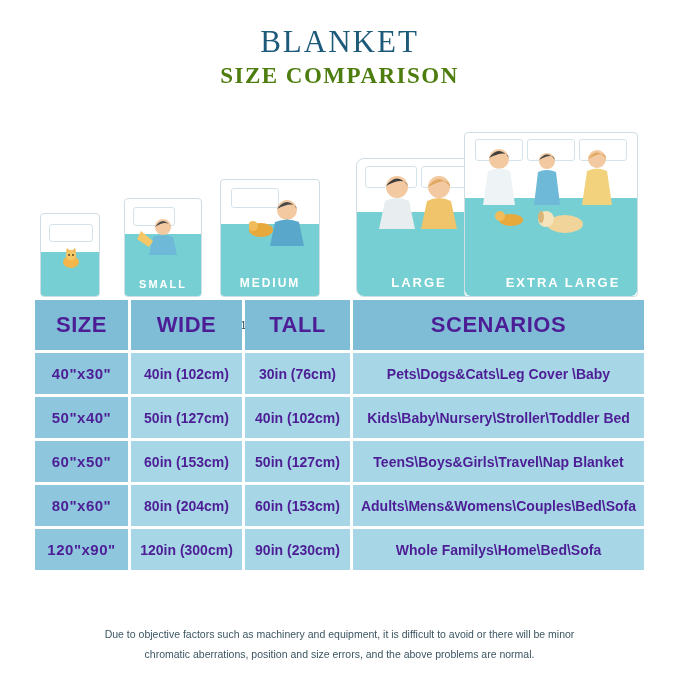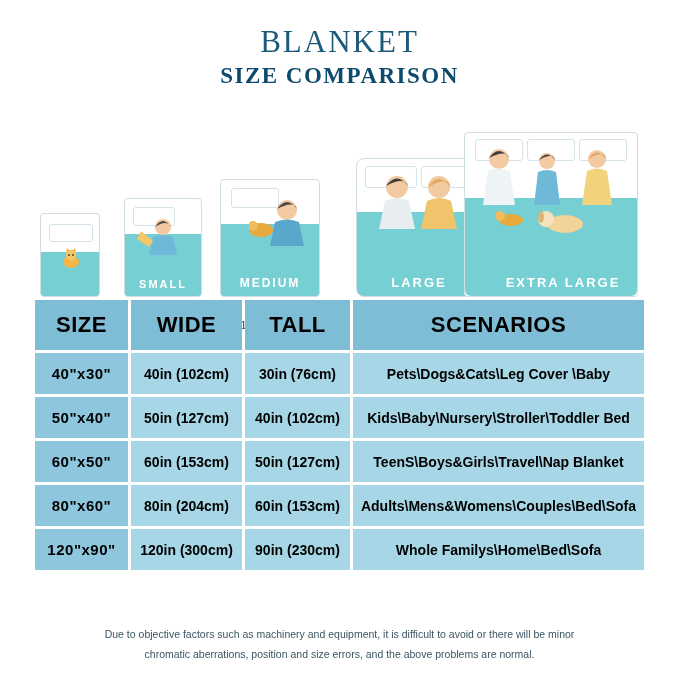--- a/index.html
+++ b/index.html
@@ -14,21 +14,21 @@
 
   
   .title-block{text-align:center;padding-top:24px;}
   .title-main{
     font-family:"Liberation Serif", serif;
     font-size:31px;letter-spacing:2px;color:#1d5a7a;font-weight:400;
     line-height:1.15;
   }
   .title-sub{
     font-family:"Liberation Serif", serif;
-    font-size:23px;letter-spacing:1.5px;color:#0c4a6e;font-weight:700;
+    font-size:23px;letter-spacing:1.5px;color:#4d7c0f;font-weight:700;
     margin-top:3px;
   }
 
   
   .illus-row{
     position:relative;
     height:190px;
     margin-top:18px;
   }
   .bed{
@@ -81,21 +81,21 @@
   #cap-3{left:336px;width:130px;}
   #cap-4{left:468px;width:168px;}
 
   
   .table-wrap{
     position:absolute;left:32px;top:297px;width:615px;
   }
   table{border-collapse:separate;border-spacing:3px;width:100%;}
   th,td{
     background:#8ec7dd;
-    color:#000000;
+    color:#4c1d95;
     text-align:center;
     font-family:"Liberation Sans", sans-serif;
   }
   thead th{
     background:#7fbdd6;
     font-size:22px;
     font-weight:700;
     padding:12px 2px;
     letter-spacing:0.5px;
   }

